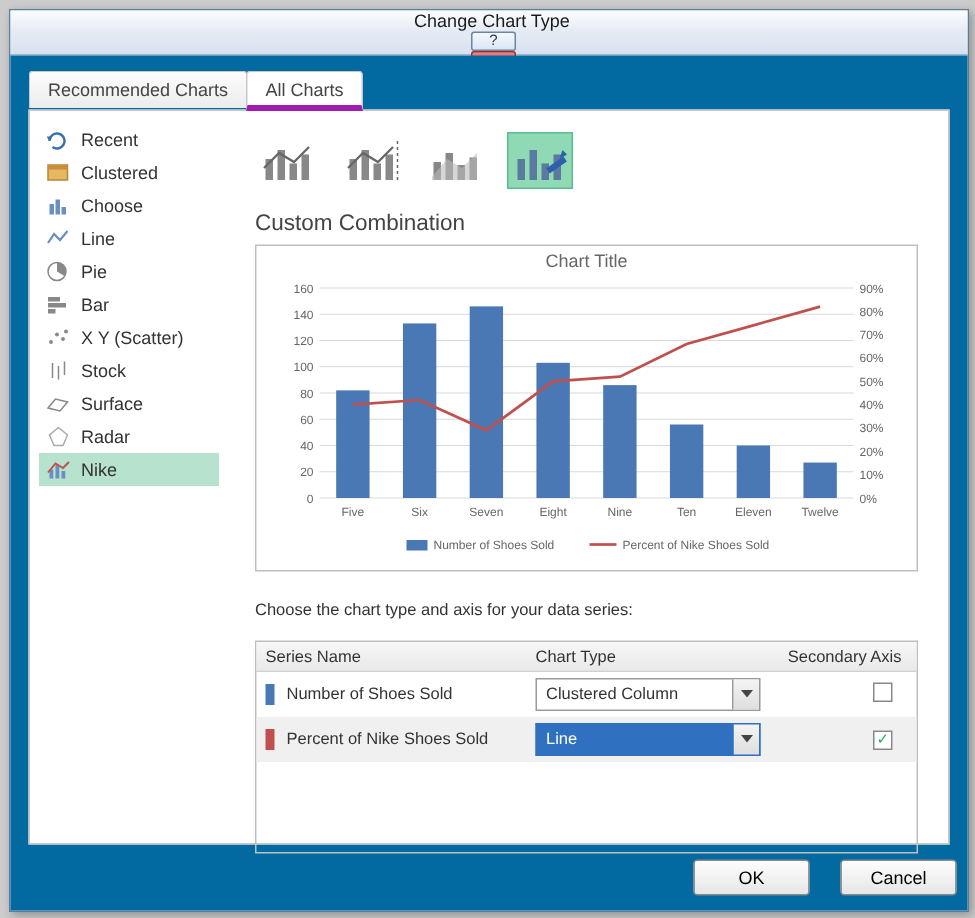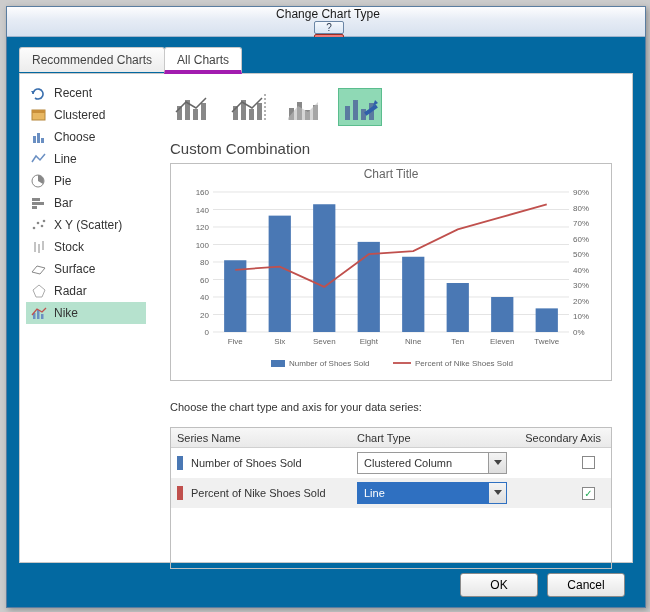--- a/index.html
+++ b/index.html
@@ -33,21 +33,21 @@
   .col-axis { flex: 1; text-align: right; padding-right: 10px !important; }
   .series-row { display: flex; align-items: center; height: 30px; padding: 0 6px; }
   .series-row.sel { background: #f0f0f0; }
   .swatch { width: 6px; height: 14px; margin-right: 8px; }
   .combo { width: 150px; height: 22px; border: 1px solid #9a9a9a; display: flex; align-items: center; background: #fff; }
   .combo.sel { background: #2f70c1; color: #fff; border-color: #2f70c1; }
   .combo .txt { flex: 1; padding: 0 6px; font-size: 11px; }
   .combo .btn { width: 18px; height: 100%; border-left: 1px solid #9a9a9a; background: linear-gradient(#f4f4f4,#dedede); display: flex; align-items: center; justify-content: center; }
   .combo.sel .btn { border-left-color: #2f70c1; }
   .checkbox { width: 13px; height: 13px; border: 1px solid #888; background: #fff; display: inline-flex; align-items: center; justify-content: center; font-size: 10px; color: #2a5; }
-  .dlg-buttons { position: absolute; right: 20px; bottom: 10px; display: flex; gap: 9px; }
+  .dlg-buttons { position: absolute; right: 7px; bottom: 10px; display: flex; gap: 20px; }
   .dlg-buttons button { width: 78px; height: 24px; font-size: 12px; border: 1px solid #8a8a8a; background: linear-gradient(#fdfdfd,#e6e6e6); border-radius: 3px; cursor: default; }
   svg { display: block; }
 </style>
 </head>
 <body>
 
 <div class="dialog">
   <div class="titlebar">
     <span class="title">Change Chart Type</span>
     <div class="winbtn">?</div>

